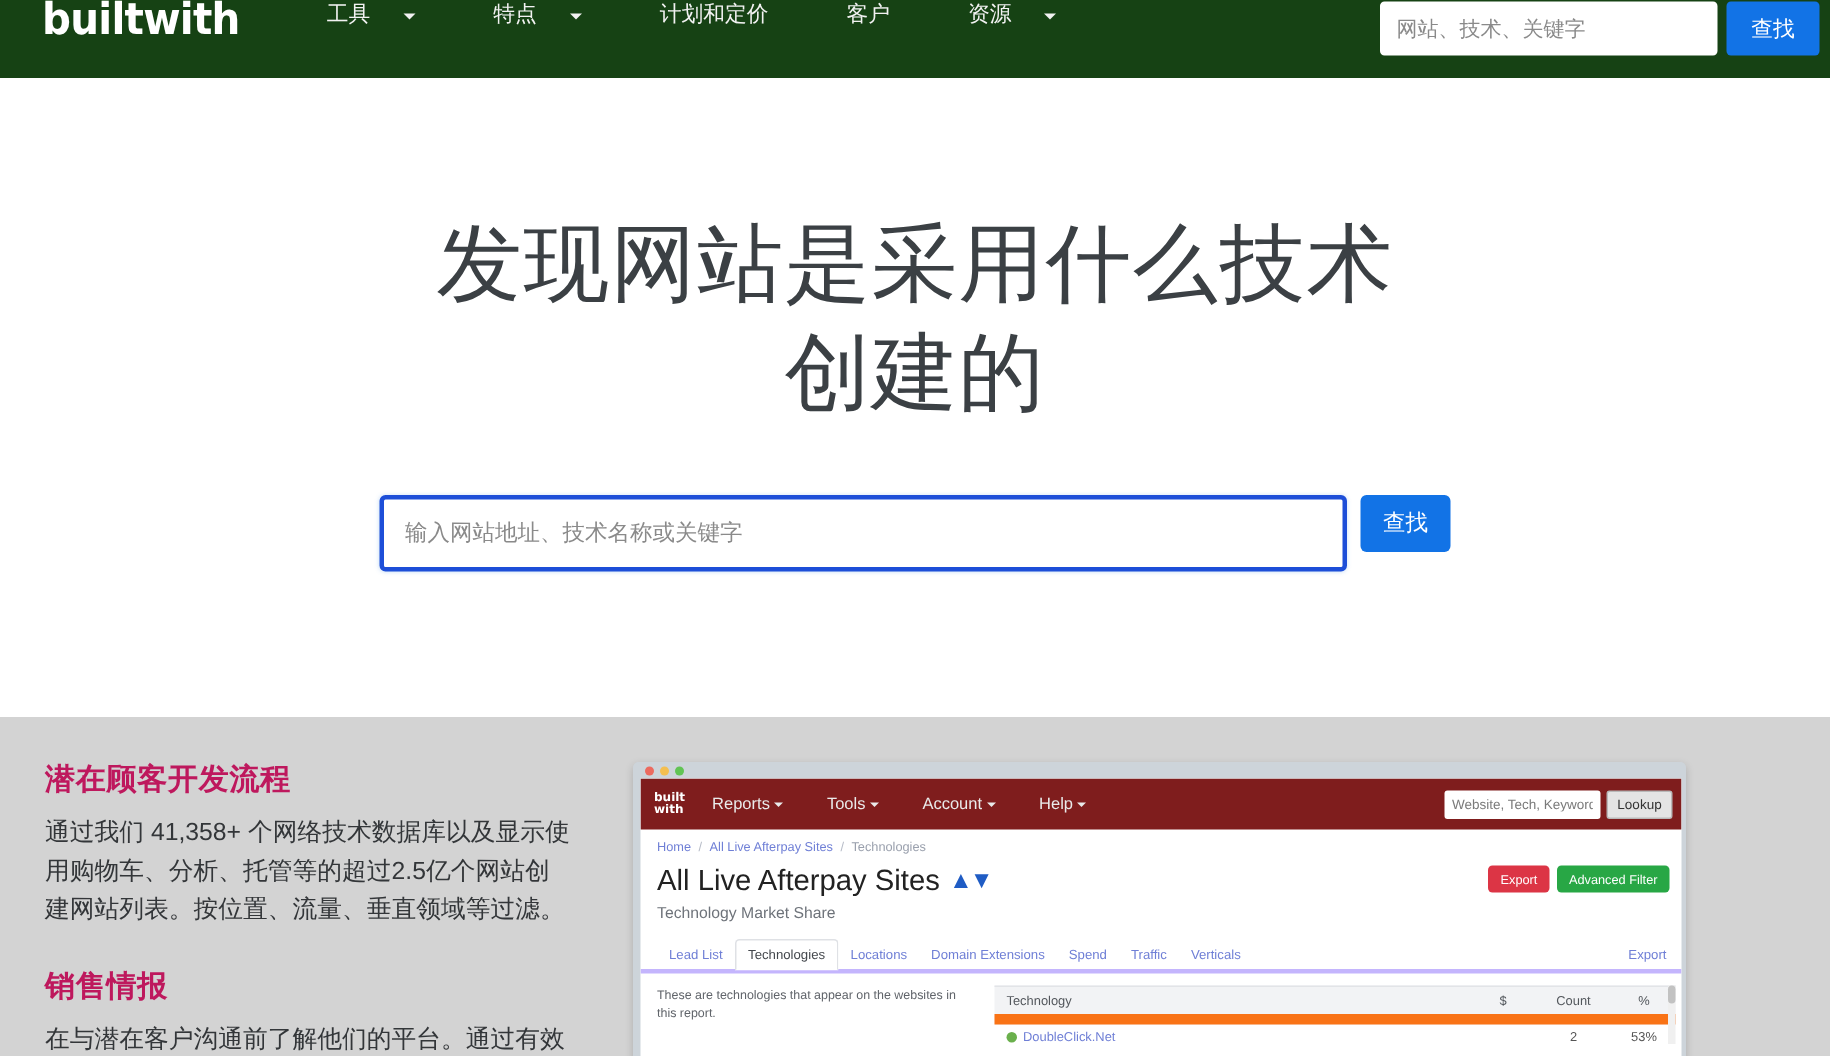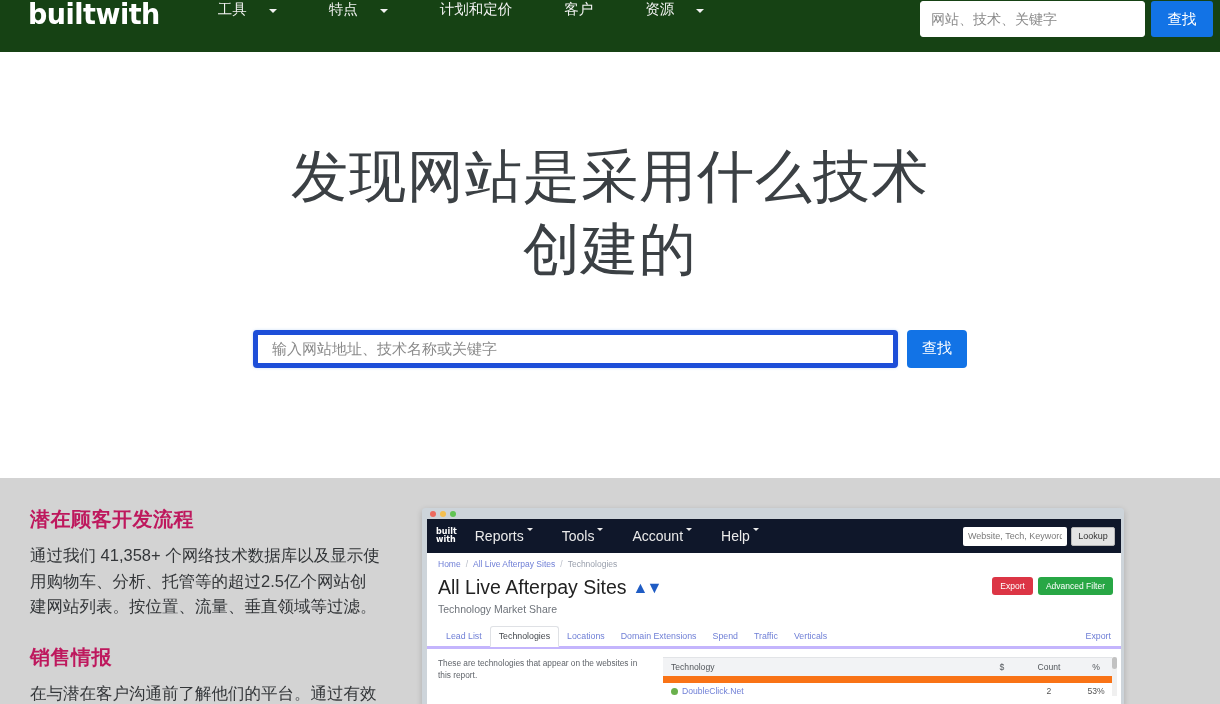--- a/index.html
+++ b/index.html
@@ -106,22 +106,22 @@
   }
   .hero-search {
     margin-top: 44px;
     display: flex;
     justify-content: center;
     align-items: stretch;
     gap: 9px;
   }
   .hero-input {
     width: 645px;
-    height: 38px;
-    border: 5px solid #1d4ed8;
+    height: 51px;
+    border: 3px solid #1d4ed8;
     border-radius: 4px;
     padding: 0 14px;
     font-size: 15px;
     color: #4c1d95;
     outline: none;
     box-shadow: 0 0 3px rgba(100,160,230,0.35);
     font-family: "Liberation Sans", sans-serif;
   }
   .hero-input::placeholder { color: #8a8a8a; }
   .hero-btn {
@@ -190,39 +190,40 @@
   .mk-dot.g { background: #61c454; }
   .mk-body {
     background: #ffffff;
     height: 189px;
     margin: 0 3px 0 5px;
     position: relative;
     overflow: hidden;
   }
   .mk-nav {
     height: 34px;
-    background: #0f172a;
+    background: #7f1d1d;
     display: flex;
     align-items: center;
     padding-left: 9px;
     position: relative;
   }
   .mk-logo {
     color: #fff;
     font-size: 8px;
     font-weight: bold;
     line-height: 8px;
     font-family: "DejaVu Sans", sans-serif;
     margin-right: 18px;
   }
   .mk-nav-item {
     color: #eaeaea;
-    font-size: 14px;
+    font-size: 11px;
     margin-right: 29px;
     display: flex;
+    align-items: center;
     gap: 3px;
     cursor: pointer;
   }
   .mk-caret {
     width: 0; height: 0;
     border-left: 3px solid transparent;
     border-right: 3px solid transparent;
     border-top: 3px solid #eaeaea;
     display: inline-block;
   }

